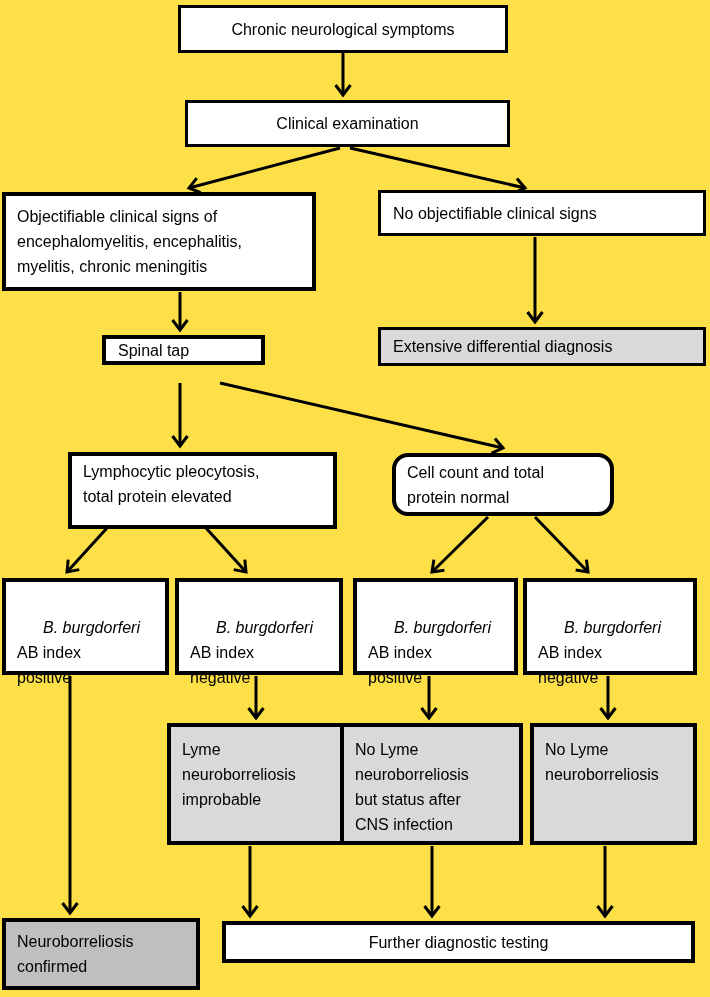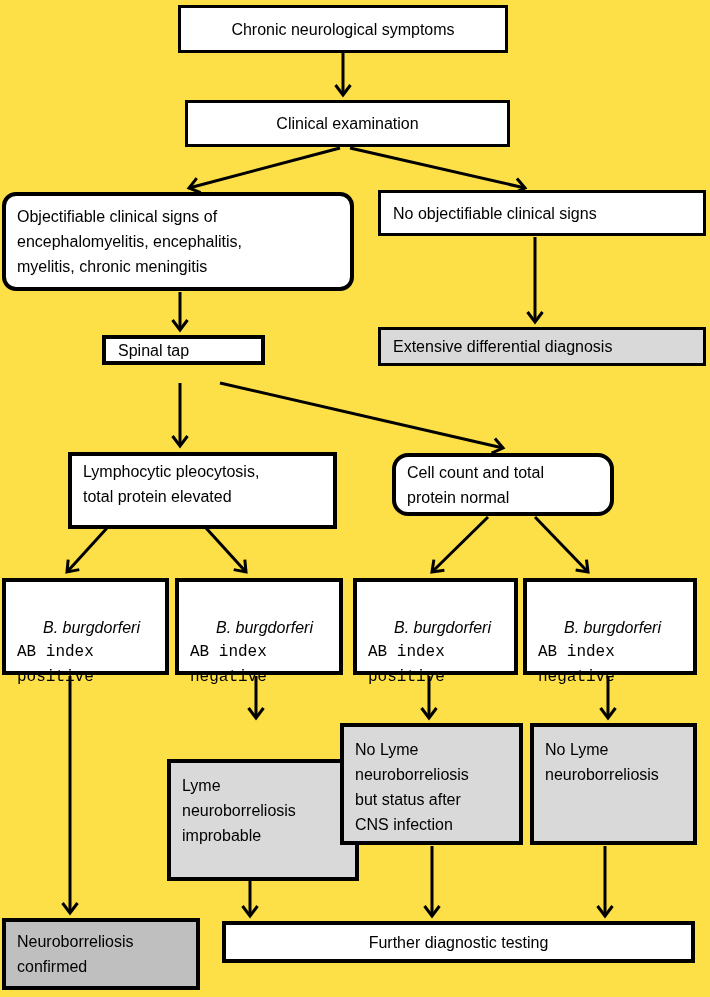--- a/index.html
+++ b/index.html
@@ -13,21 +13,21 @@
     border:4px solid #000;font-size:16px;line-height:25px;
     white-space:pre-line;text-align:left;
   }
   .thin{border-width:3px;}
   .pad{padding:8px 8px 0 11px;}
   .vcenter{display:flex;align-items:center;padding:0 0 0 12px;}
   .hcenter{display:flex;align-items:center;justify-content:center;text-align:center;padding:0;}
   .gray{background:#d9d9d9;}
   .darkgray{background:#bfbfbf;}
   .italic{font-style:italic;display:block;margin-left:26px;}
-  .rest{display:block;font-family:Liberation Mono, monospace;}
+  .rest{display:block;}
 </style>
 </head>
 <body>
 
 <div id="stage">
 
   <svg id="arrows" viewBox="0 0 710 997" xmlns="http://www.w3.org/2000/svg">
     <defs>
       <marker id="vhead" orient="auto" markerUnits="userSpaceOnUse" markerWidth="26" markerHeight="26" refX="13" refY="13">
         <path d="M3,5.5 L13,13 L3,20.5" fill="none" stroke="#000" stroke-width="3"></path>
@@ -52,21 +52,21 @@
       <line x1="250" y1="846" x2="250" y2="916" marker-end="url(#vhead)"></line>
       <line x1="432" y1="846" x2="432" y2="916" marker-end="url(#vhead)"></line>
       <line x1="605" y1="846" x2="605" y2="916" marker-end="url(#vhead)"></line>
     </g>
   </svg>
 
   <div class="box thin hcenter" style="left:178px;top:5px;width:330px;height:48px;">Chronic neurological symptoms</div>
 
   <div class="box thin hcenter" style="left:185px;top:100px;width:325px;height:47px;">Clinical examination</div>
 
-  <div class="box pad" style="left:2px;top:192px;width:352px;height:99px;border-radius:14px;">Objectifiable clinical signs of
+  <div class="box pad" style="left:2px;top:192px;width:314px;height:99px;">Objectifiable clinical signs of
 encephalomyelitis, encephalitis,
 myelitis, chronic meningitis</div>
 
   <div class="box thin vcenter" style="left:378px;top:190px;width:328px;height:46px;">No objectifiable clinical signs</div>
 
   <div class="box vcenter" style="left:102px;top:335px;width:163px;height:30px;">Spinal tap</div>
 
   <div class="box thin gray vcenter" style="left:378px;top:327px;width:328px;height:39px;">Extensive differential diagnosis</div>
 
   <div class="box" style="left:68px;top:452px;width:269px;height:77px;padding:3px 8px 0 11px;">Lymphocytic pleocytosis,
@@ -88,21 +88,21 @@
   <div class="box pad" style="left:353px;top:578px;width:165px;height:97px;">
     <span class="italic">B. burgdorferi</span><span class="rest">AB index
 positive</span>
   </div>
 
   <div class="box pad" style="left:523px;top:578px;width:174px;height:97px;">
     <span class="italic">B. burgdorferi</span><span class="rest">AB index
 negative</span>
   </div>
 
-  <div class="box gray" style="left:167px;top:723px;width:192px;height:122px;padding:10px 8px 0 11px;margin-top:36px;">Lyme
+  <div class="box gray" style="left:167px;top:723px;width:192px;height:122px;padding:10px 8px 0 11px;">Lyme
 neuroborreliosis
 improbable</div>
 
   <div class="box gray" style="left:340px;top:723px;width:183px;height:122px;padding:10px 8px 0 11px;">No Lyme
 neuroborreliosis
 but status after
 CNS infection</div>
 
   <div class="box gray" style="left:530px;top:723px;width:167px;height:122px;padding:10px 8px 0 11px;">No Lyme
 neuroborreliosis</div>

